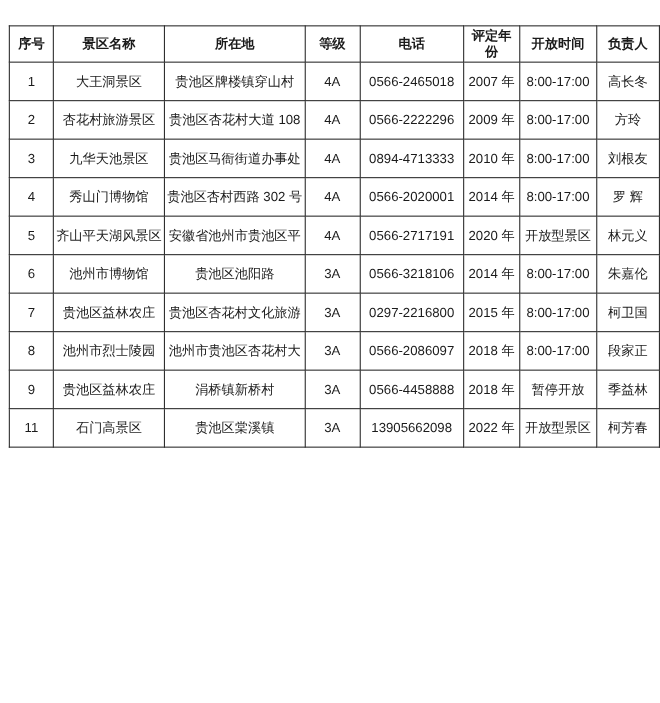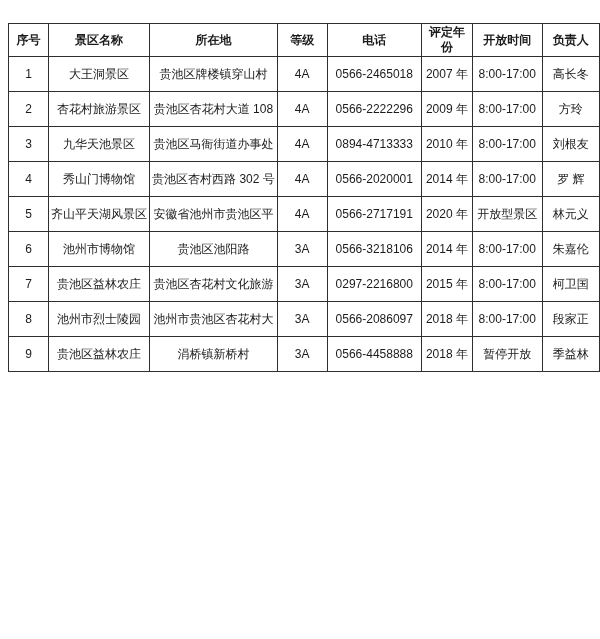--- a/index.html
+++ b/index.html
@@ -163,15 +163,25 @@
         <tr>
           <td>9</td>
           <td>贵池区益林农庄</td>
           <td>涓桥镇新桥村</td>
           <td>3A</td>
           <td>0566-4458888</td>
           <td>2018 年</td>
           <td>暂停开放</td>
           <td>季益林</td>
         </tr>
+        <tr>
+          <td>11</td>
+          <td>石门高景区</td>
+          <td>贵池区棠溪镇</td>
+          <td>3A</td>
+          <td>13905662098</td>
+          <td>2022 年</td>
+          <td>开放型景区</td>
+          <td>柯芳春</td>
+        </tr>
       </tbody>
   </table>
 </div>
 
 </body></html>

